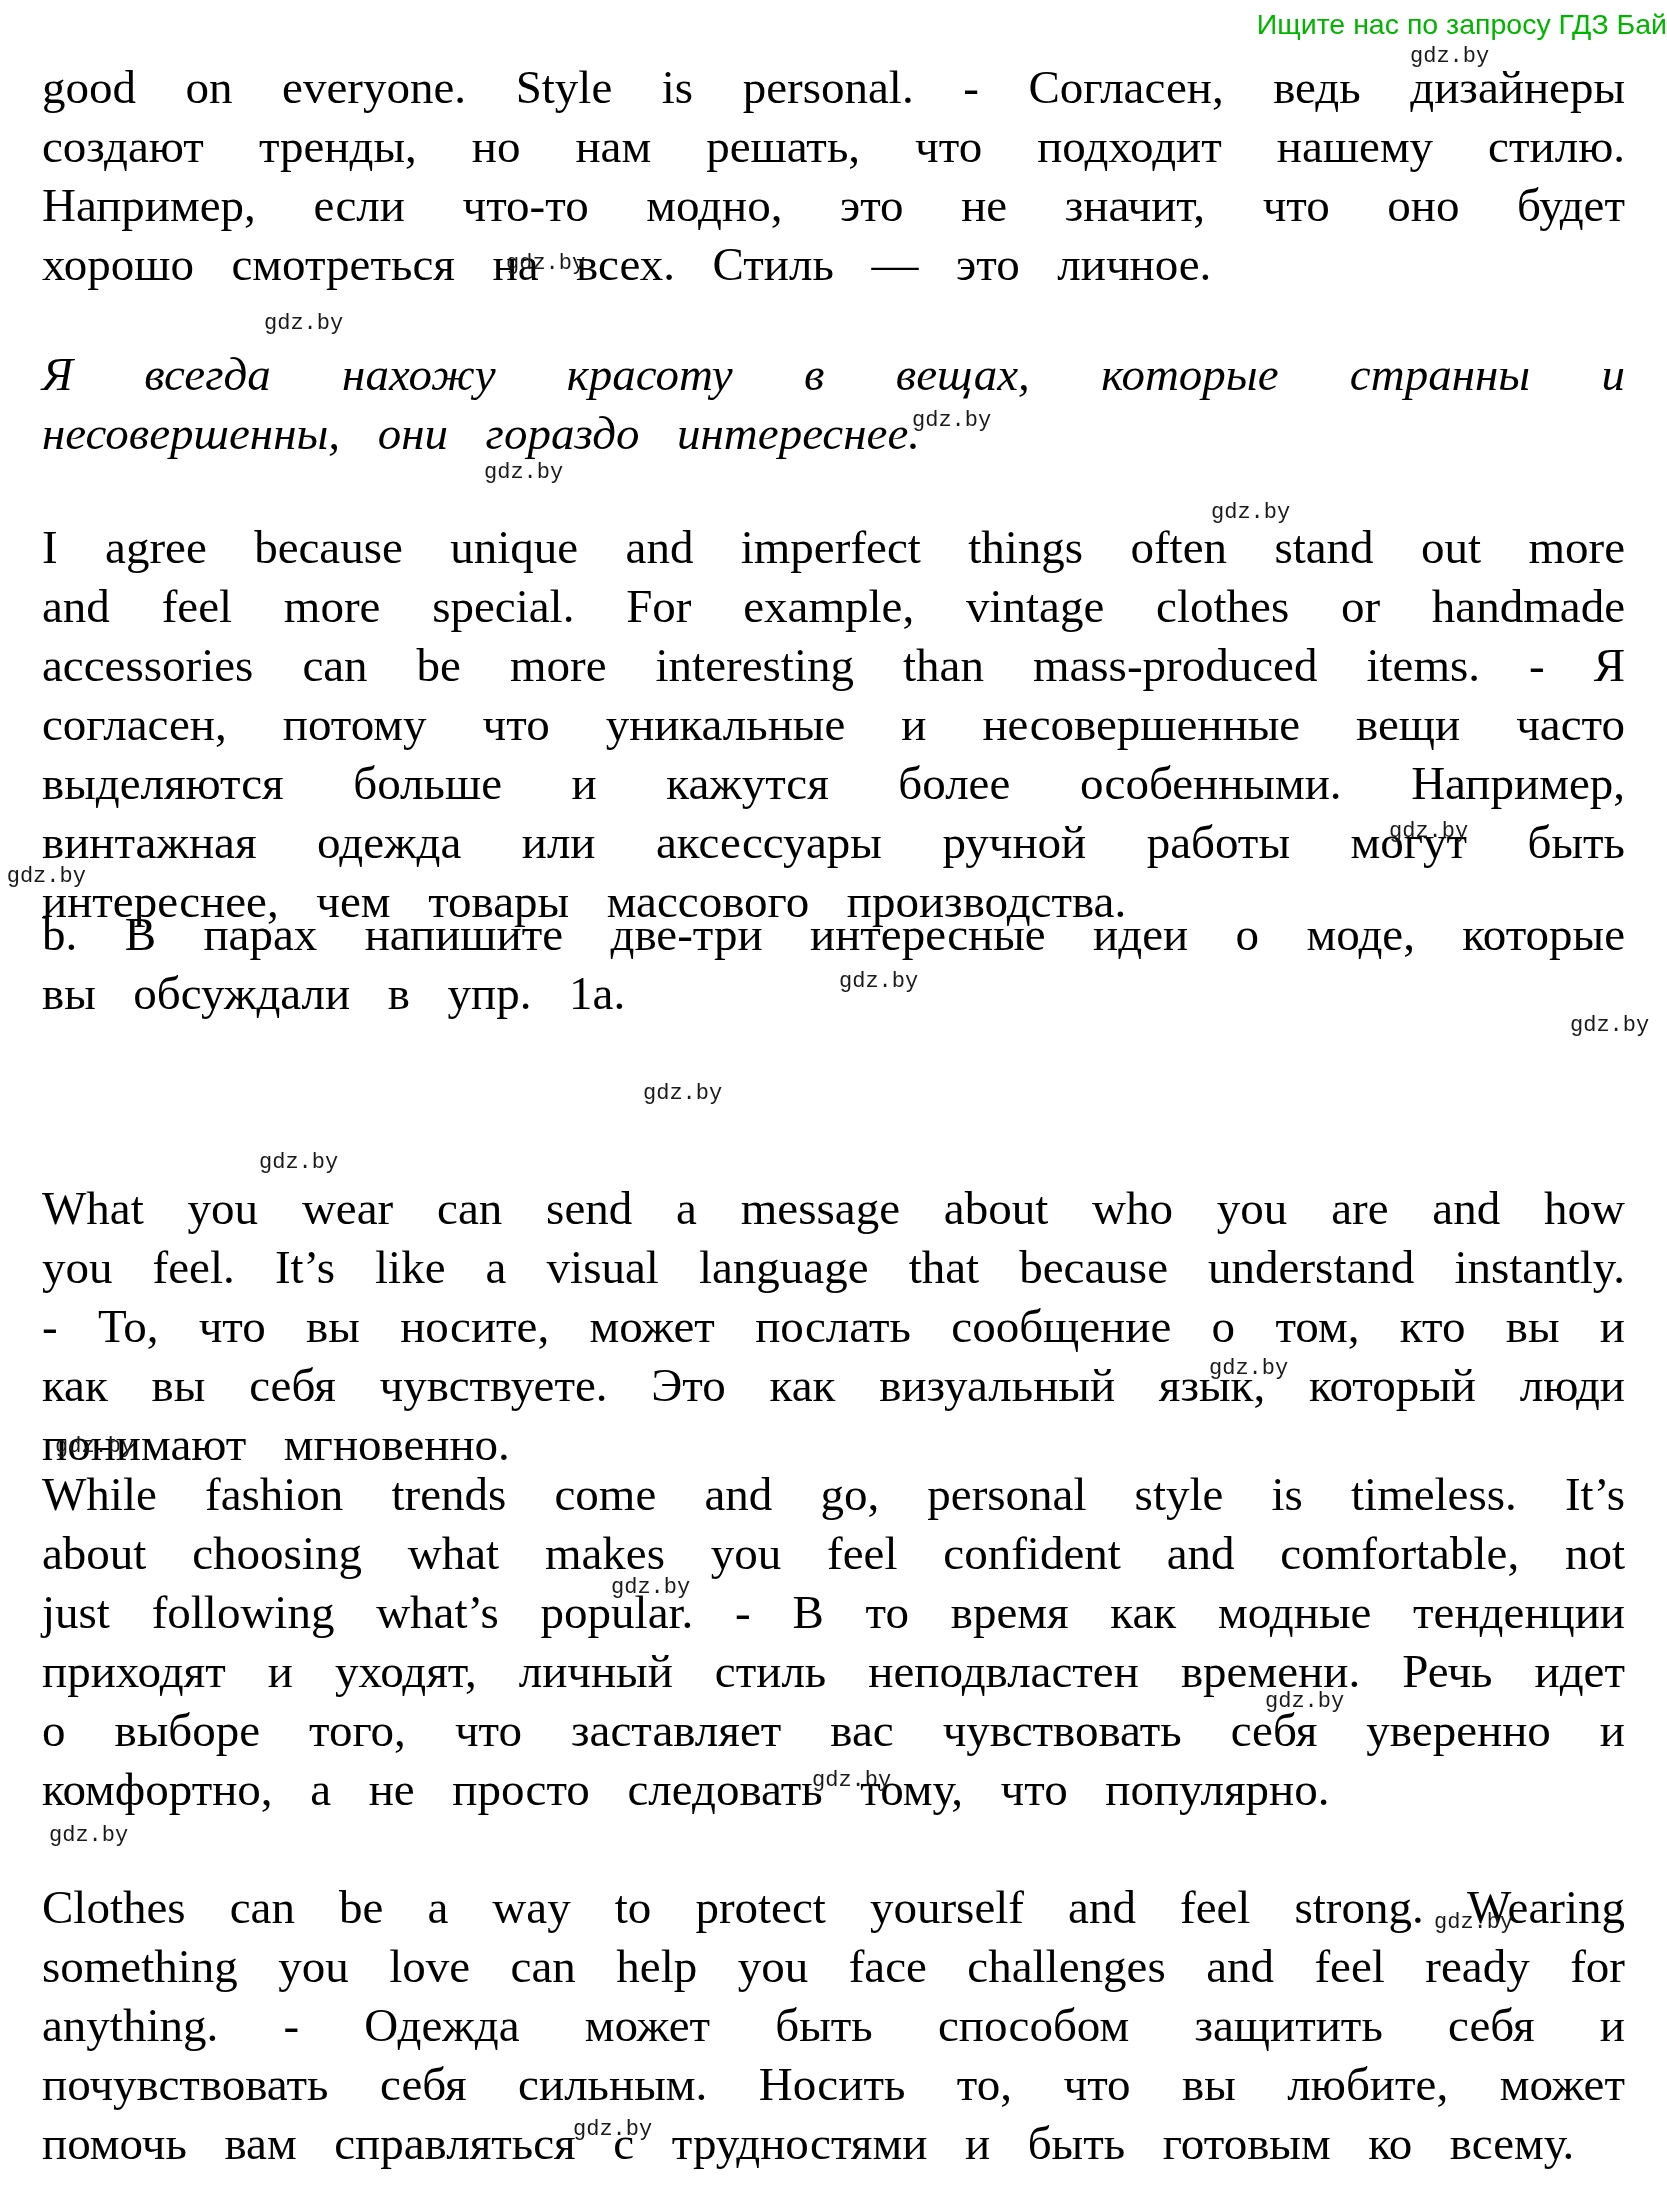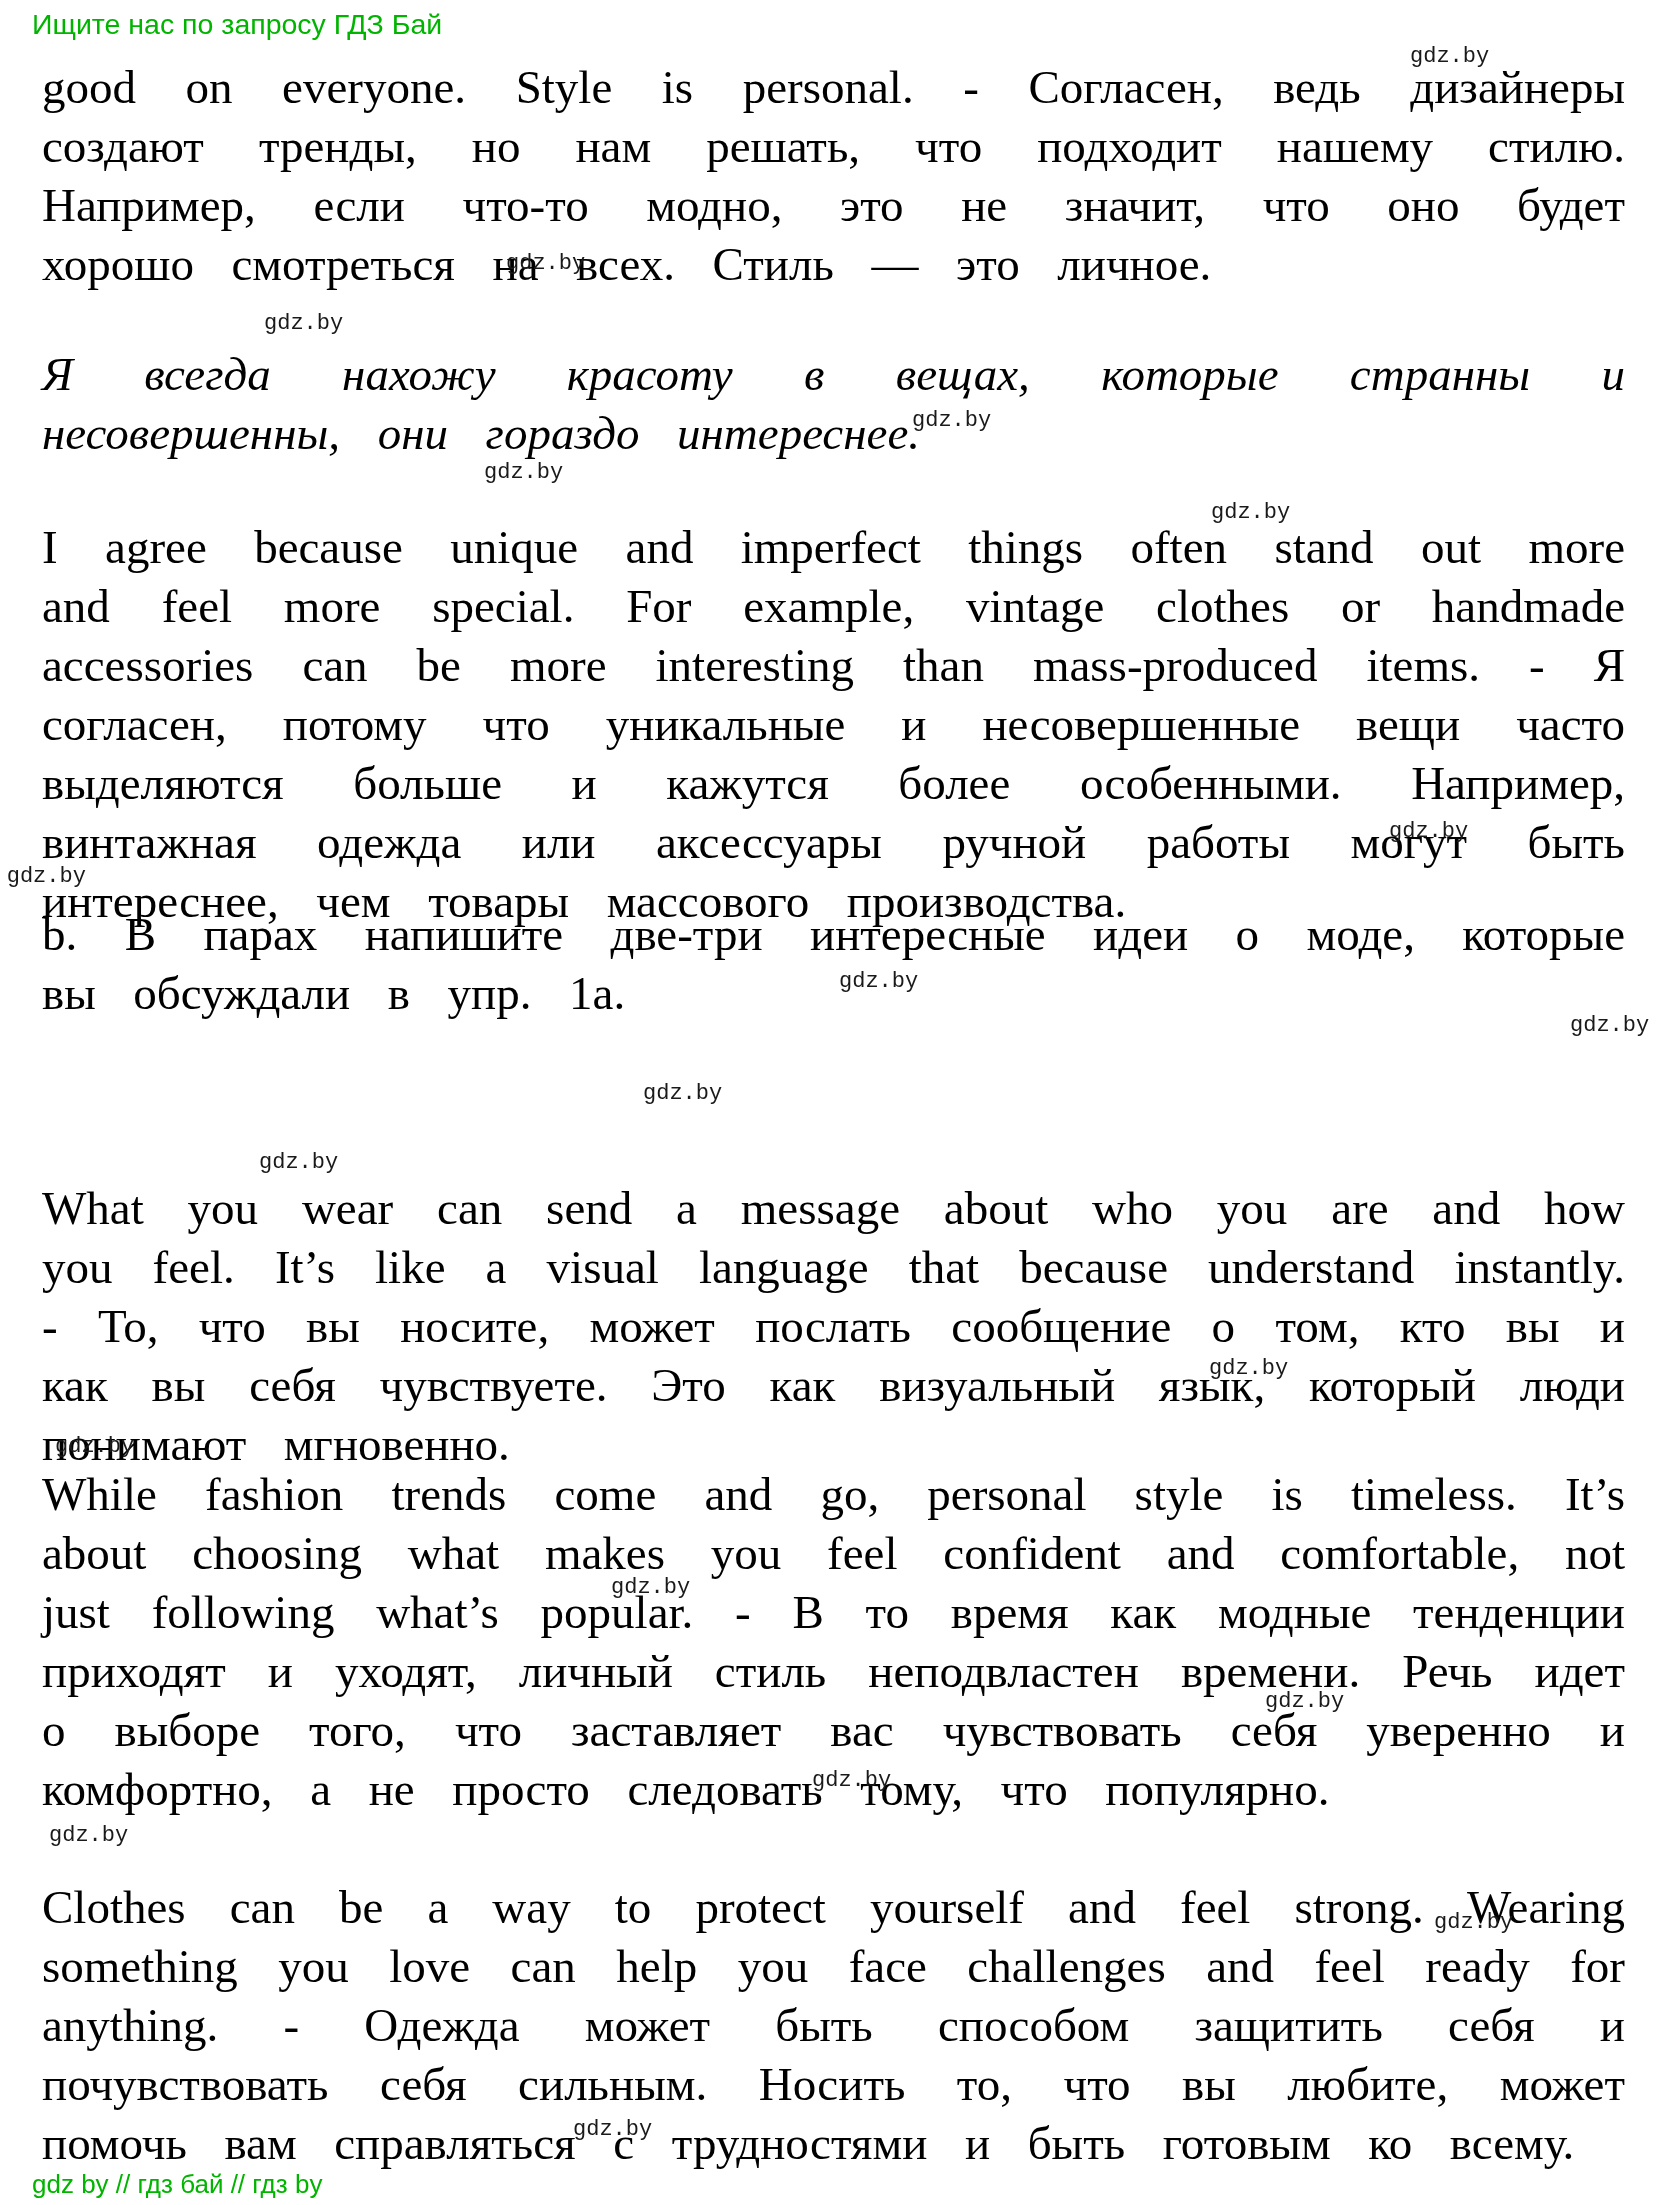--- a/index.html
+++ b/index.html
@@ -10,21 +10,21 @@
     height: 2205px;
     background: #ffffff;
     overflow: hidden;
     font-family: "Liberation Serif", serif;
     color: #000000;
   }
   .promo {
     position: absolute;
     left: 0;
     width: 100%;
-    text-align: left;
+    text-align: right;
     font-family: "Liberation Sans", sans-serif;
     color: #00b400;
     padding-left: 32px;
   }
   .promo-header { top: 8.4px; font-size: 28.5px; }
   .promo-footer { top: 2169px; font-size: 26px; }
   .para {
     position: absolute;
     left: 42px;
     width: 1583px;
@@ -72,16 +72,15 @@
   <span class="wm" style="left:259px;  top:1150px">gdz.by</span>
   <span class="wm" style="left:1209px; top:1356px">gdz.by</span>
   <span class="wm" style="left:55px;   top:1434px">gdz.by</span>
   <span class="wm" style="left:611px;  top:1575px">gdz.by</span>
   <span class="wm" style="left:1265px; top:1689px">gdz.by</span>
   <span class="wm" style="left:812px;  top:1768px">gdz.by</span>
   <span class="wm" style="left:49px;   top:1823px">gdz.by</span>
   <span class="wm" style="left:1434px; top:1910px">gdz.by</span>
   <span class="wm" style="left:573px;  top:2117px">gdz.by</span>
 
-  <div class="promo promo-footer">gdz by  //  гдз бай  //  гдз by</div>
 
 </div>
 
 
 </body></html>

